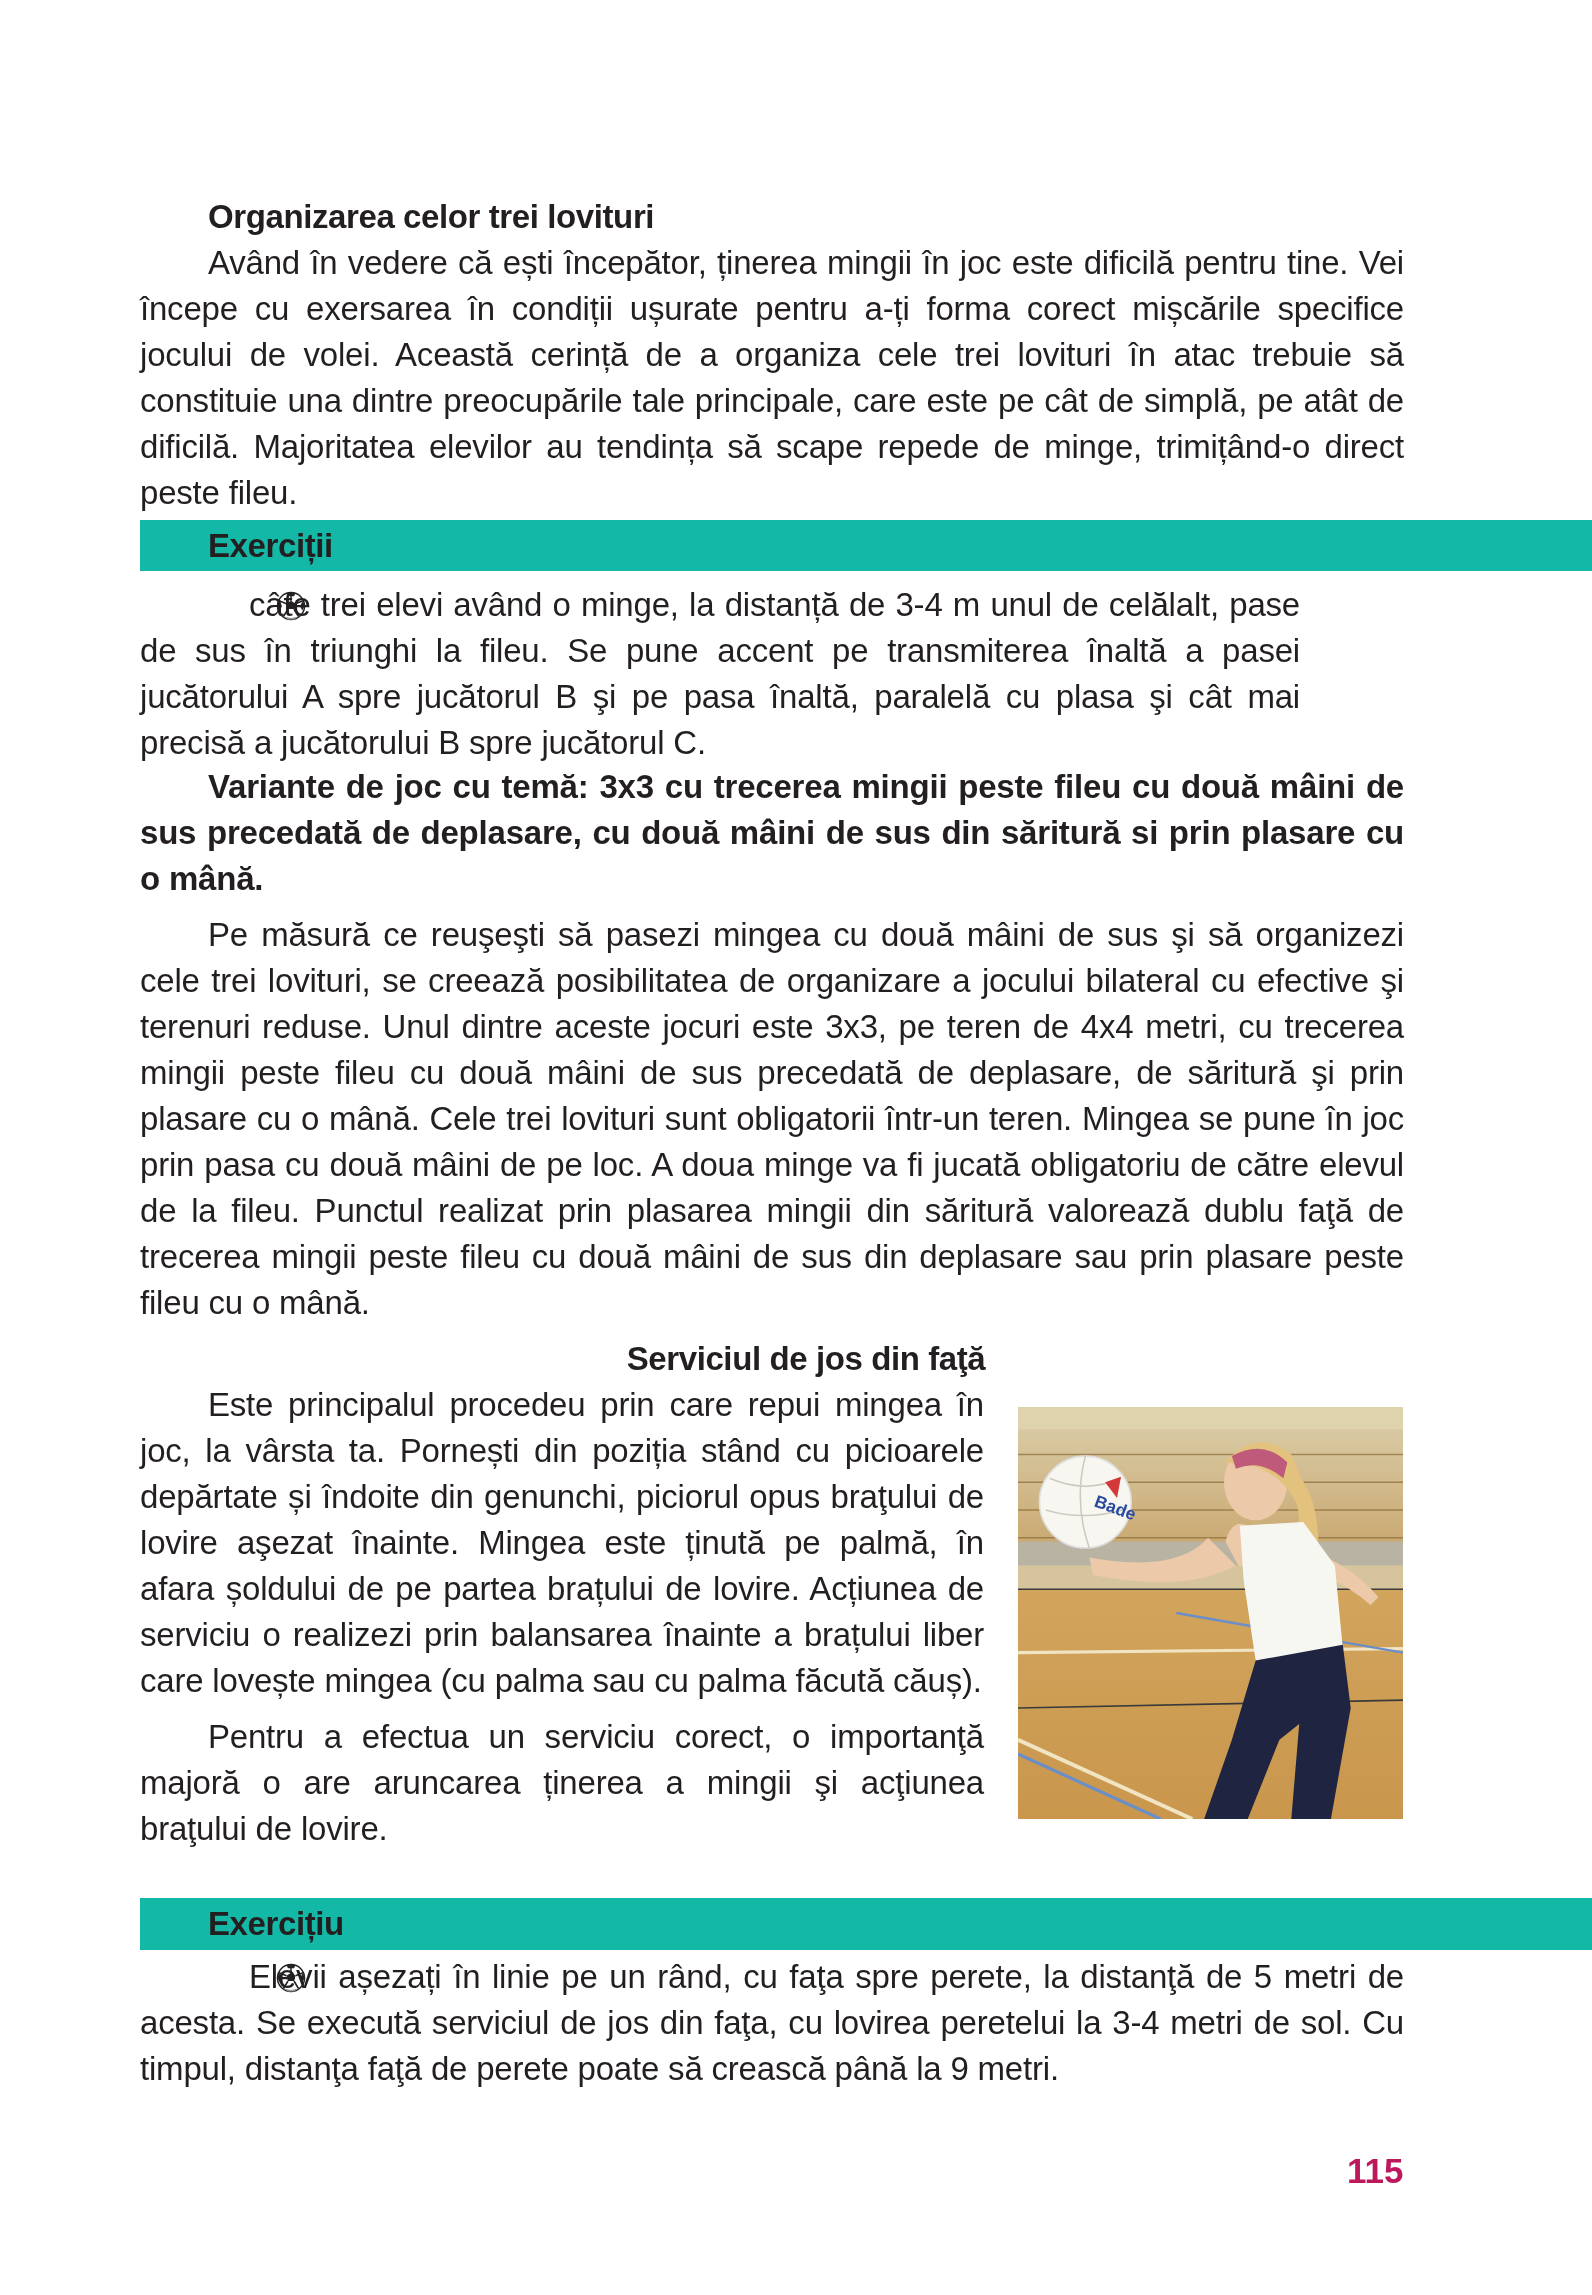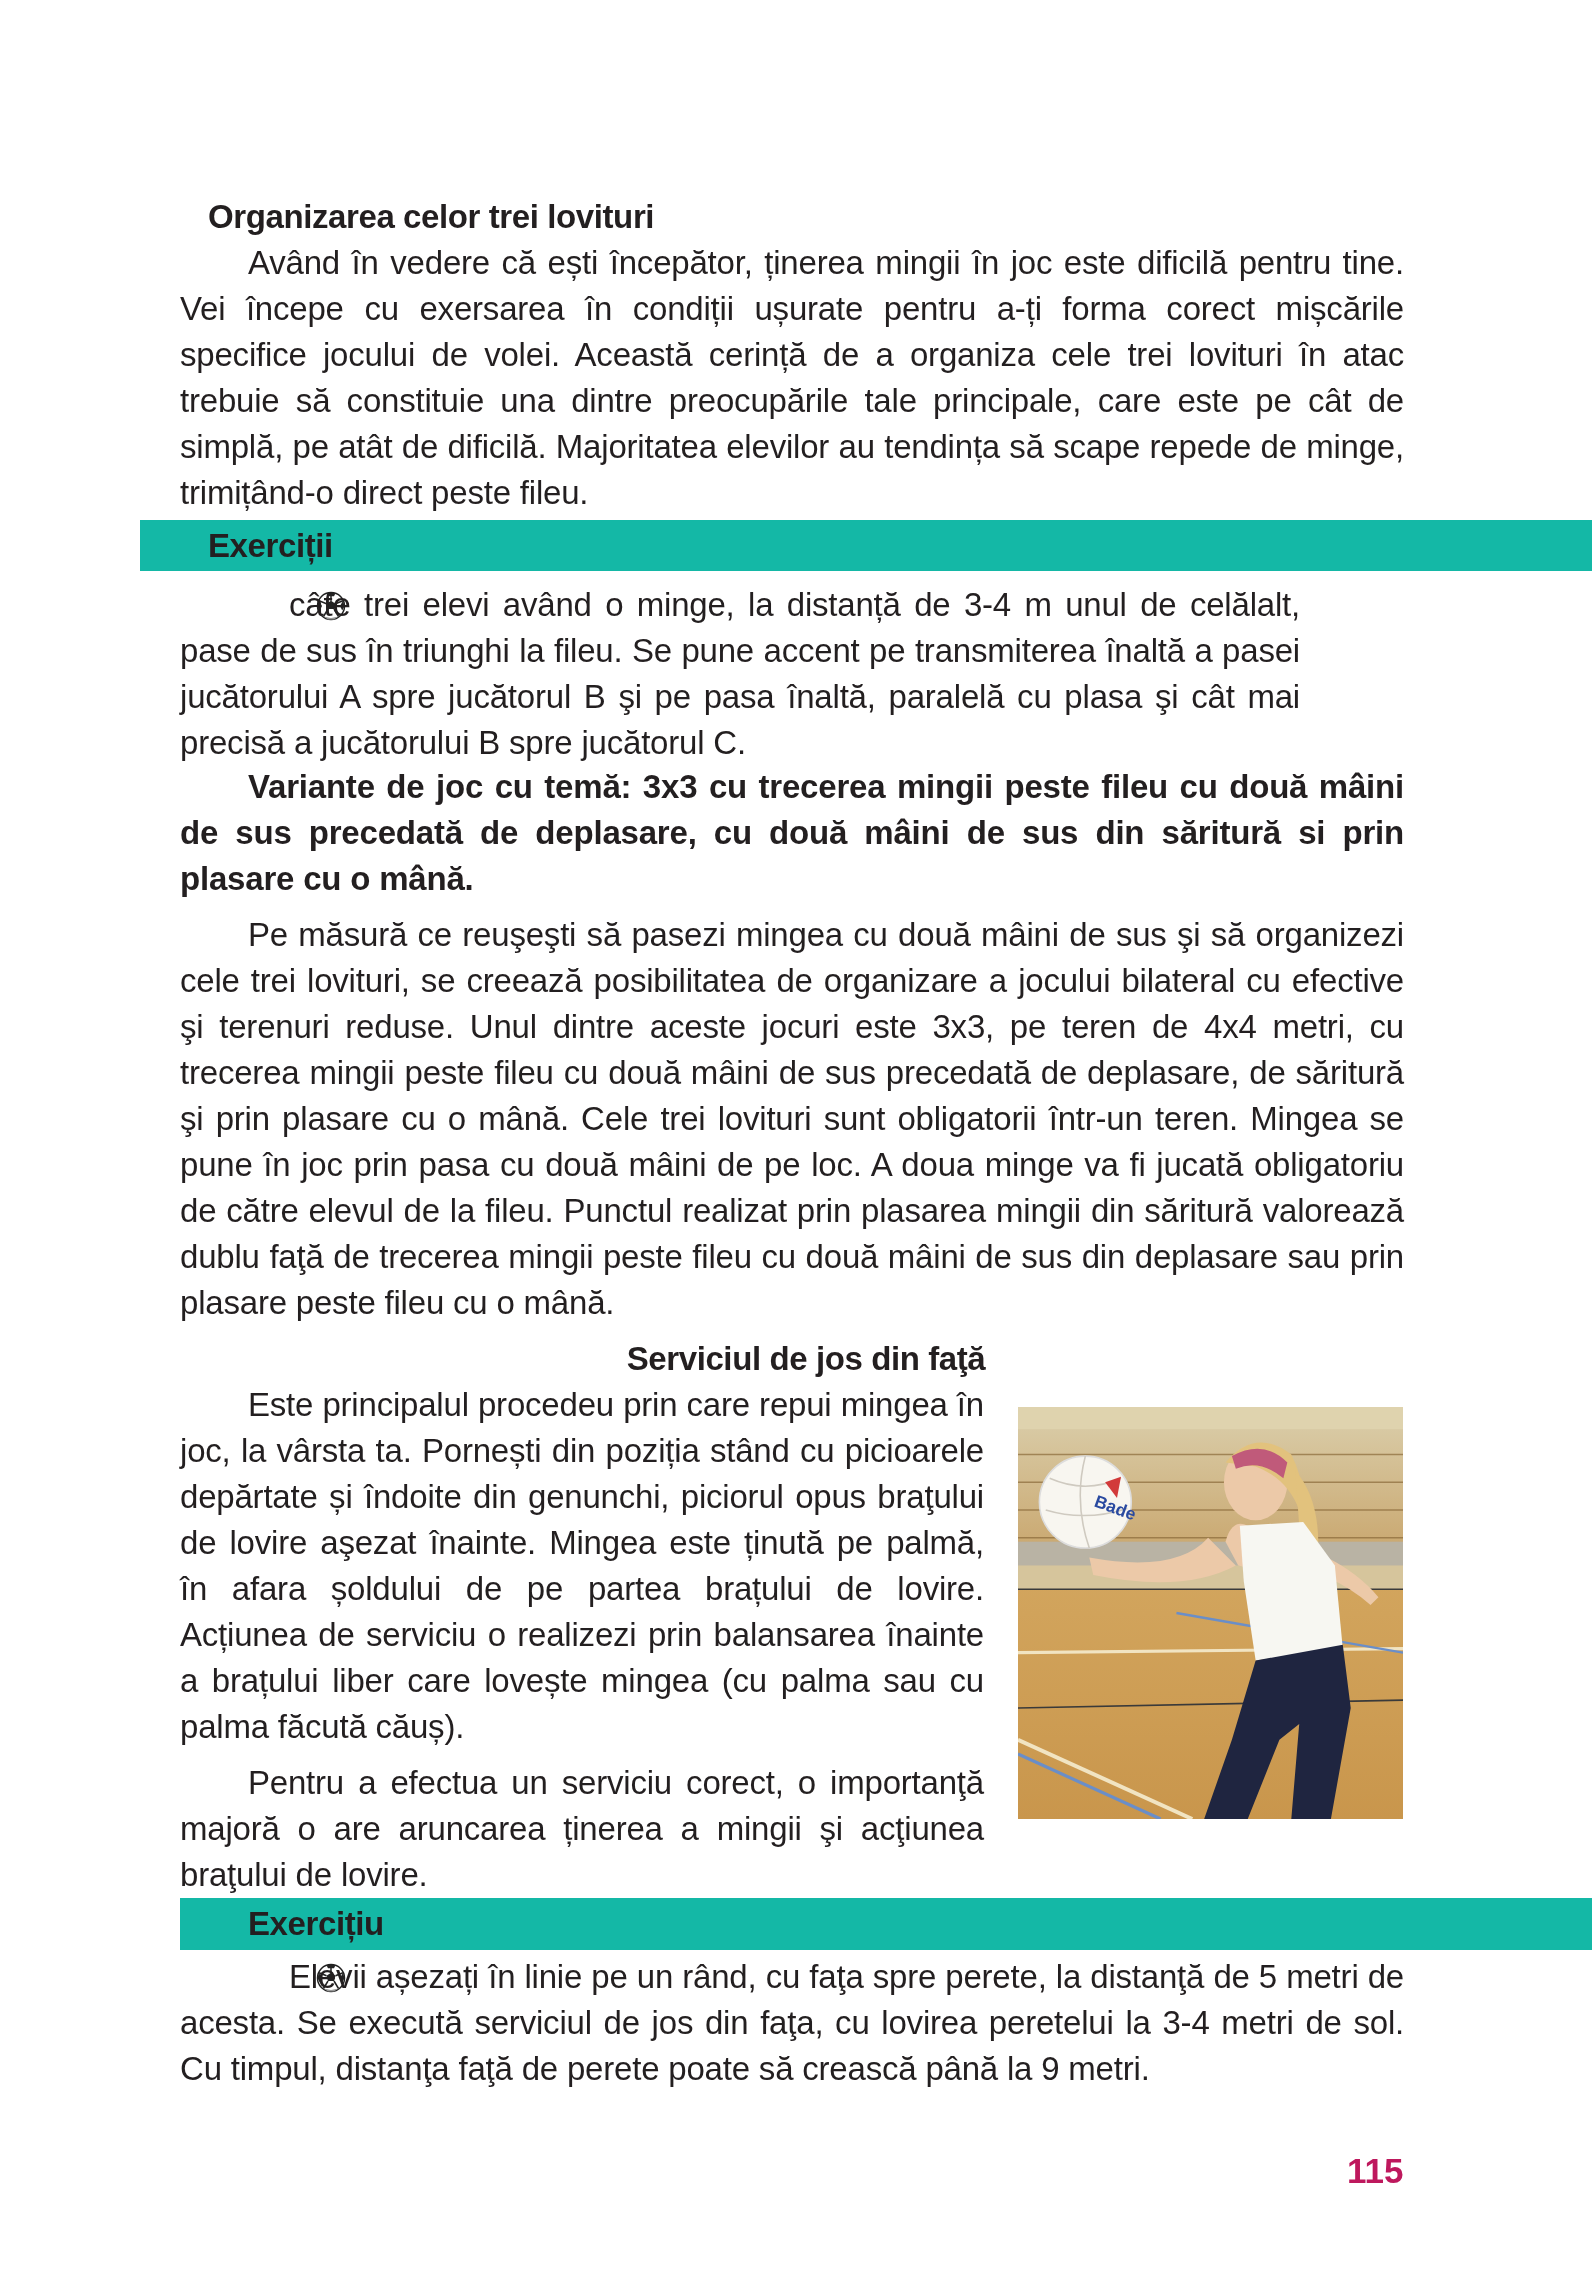--- a/index.html
+++ b/index.html
@@ -4,21 +4,21 @@
 <style>
   html, body { margin: 0; padding: 0; }
   body {
     width: 1593px; height: 2295px; background: #ffffff; position: relative; overflow: hidden;
     font-family: "Liberation Sans", "DejaVu Sans", sans-serif; color: #231f20;
   }
   .page { position: absolute; left: 0; top: 0; width: 1593px; height: 1770px; }
   .col { position: absolute; left: 140px; width: 1264px; }
   .narrow { width: 844px; }
   p { margin: 0; font-size: 33px; line-height: 46px; text-align: justify; letter-spacing: -0.2px; }
-  p.indent { text-indent: 68px; margin-left: 40px; }
+  p.indent { text-indent: 68px; }
   .h { font-weight: bold; font-size: 33px; line-height: 46px; margin: 0; text-indent: 68px; letter-spacing: -0.4px; }
   .bold-p { font-weight: bold; }
   .band {
     position: absolute; left: 140px; right: 0; background: #14b8a6;
   }
   .band .h { line-height: 51px; }
   .ball {
     display: inline-block; width: 30px; height: 30px; vertical-align: -4.8px; margin-right: 11px;
   }
   .photo {
@@ -112,21 +112,21 @@
       <path d="M280 150 L360 145 L400 200 L410 305 L300 320 L285 220 Z" fill="#f7f7f2"></path>
       <path d="M300 320 L410 300 L420 380 L395 520 L345 520 L355 400 L330 420 L290 520 L235 520 L270 420 Z" fill="#1f2540"></path>
 
       <circle cx="85" cy="120" r="58" fill="#f8f6f0" stroke="#ddd" stroke-width="2"></circle>
       <path d="M40 90 Q85 110 130 90 M35 130 Q85 145 138 128 M85 62 Q70 120 90 178" stroke="#cfcac0" stroke-width="2" fill="none"></path>
       <text x="95" y="125" font-family="Liberation Sans, sans-serif" font-size="22" font-weight="bold" fill="#2a4aa0" transform="rotate(20 95 125)">Bade</text>
       <path d="M110 95 L130 88 L125 115 Z" fill="#d23a3a"></path>
     </svg>
   </div>
 
-  <div class="band" style="top:1898px; height:52px;margin-left:40px;">
+  <div class="band" style="top:1898px; height:52px;">
     <h3 class="h">Exercițiu</h3>
   </div>
 
   <div class="col" style="top:1954px; width:1264px;">
     <p class="indent">
       <span class="ball">
         <svg viewBox="0 0 40 40" width="30" height="30">
           <circle cx="20" cy="20" r="18" fill="#fff" stroke="#222" stroke-width="2"></circle>
           <polygon points="20,13 26,17 24,24 16,24 14,17" fill="#222"></polygon>
           <path d="M20 2 L20 13 M26 17 L36 13 M24 24 L30 34 M16 24 L10 34 M14 17 L4 13" stroke="#222" stroke-width="2"></path>

